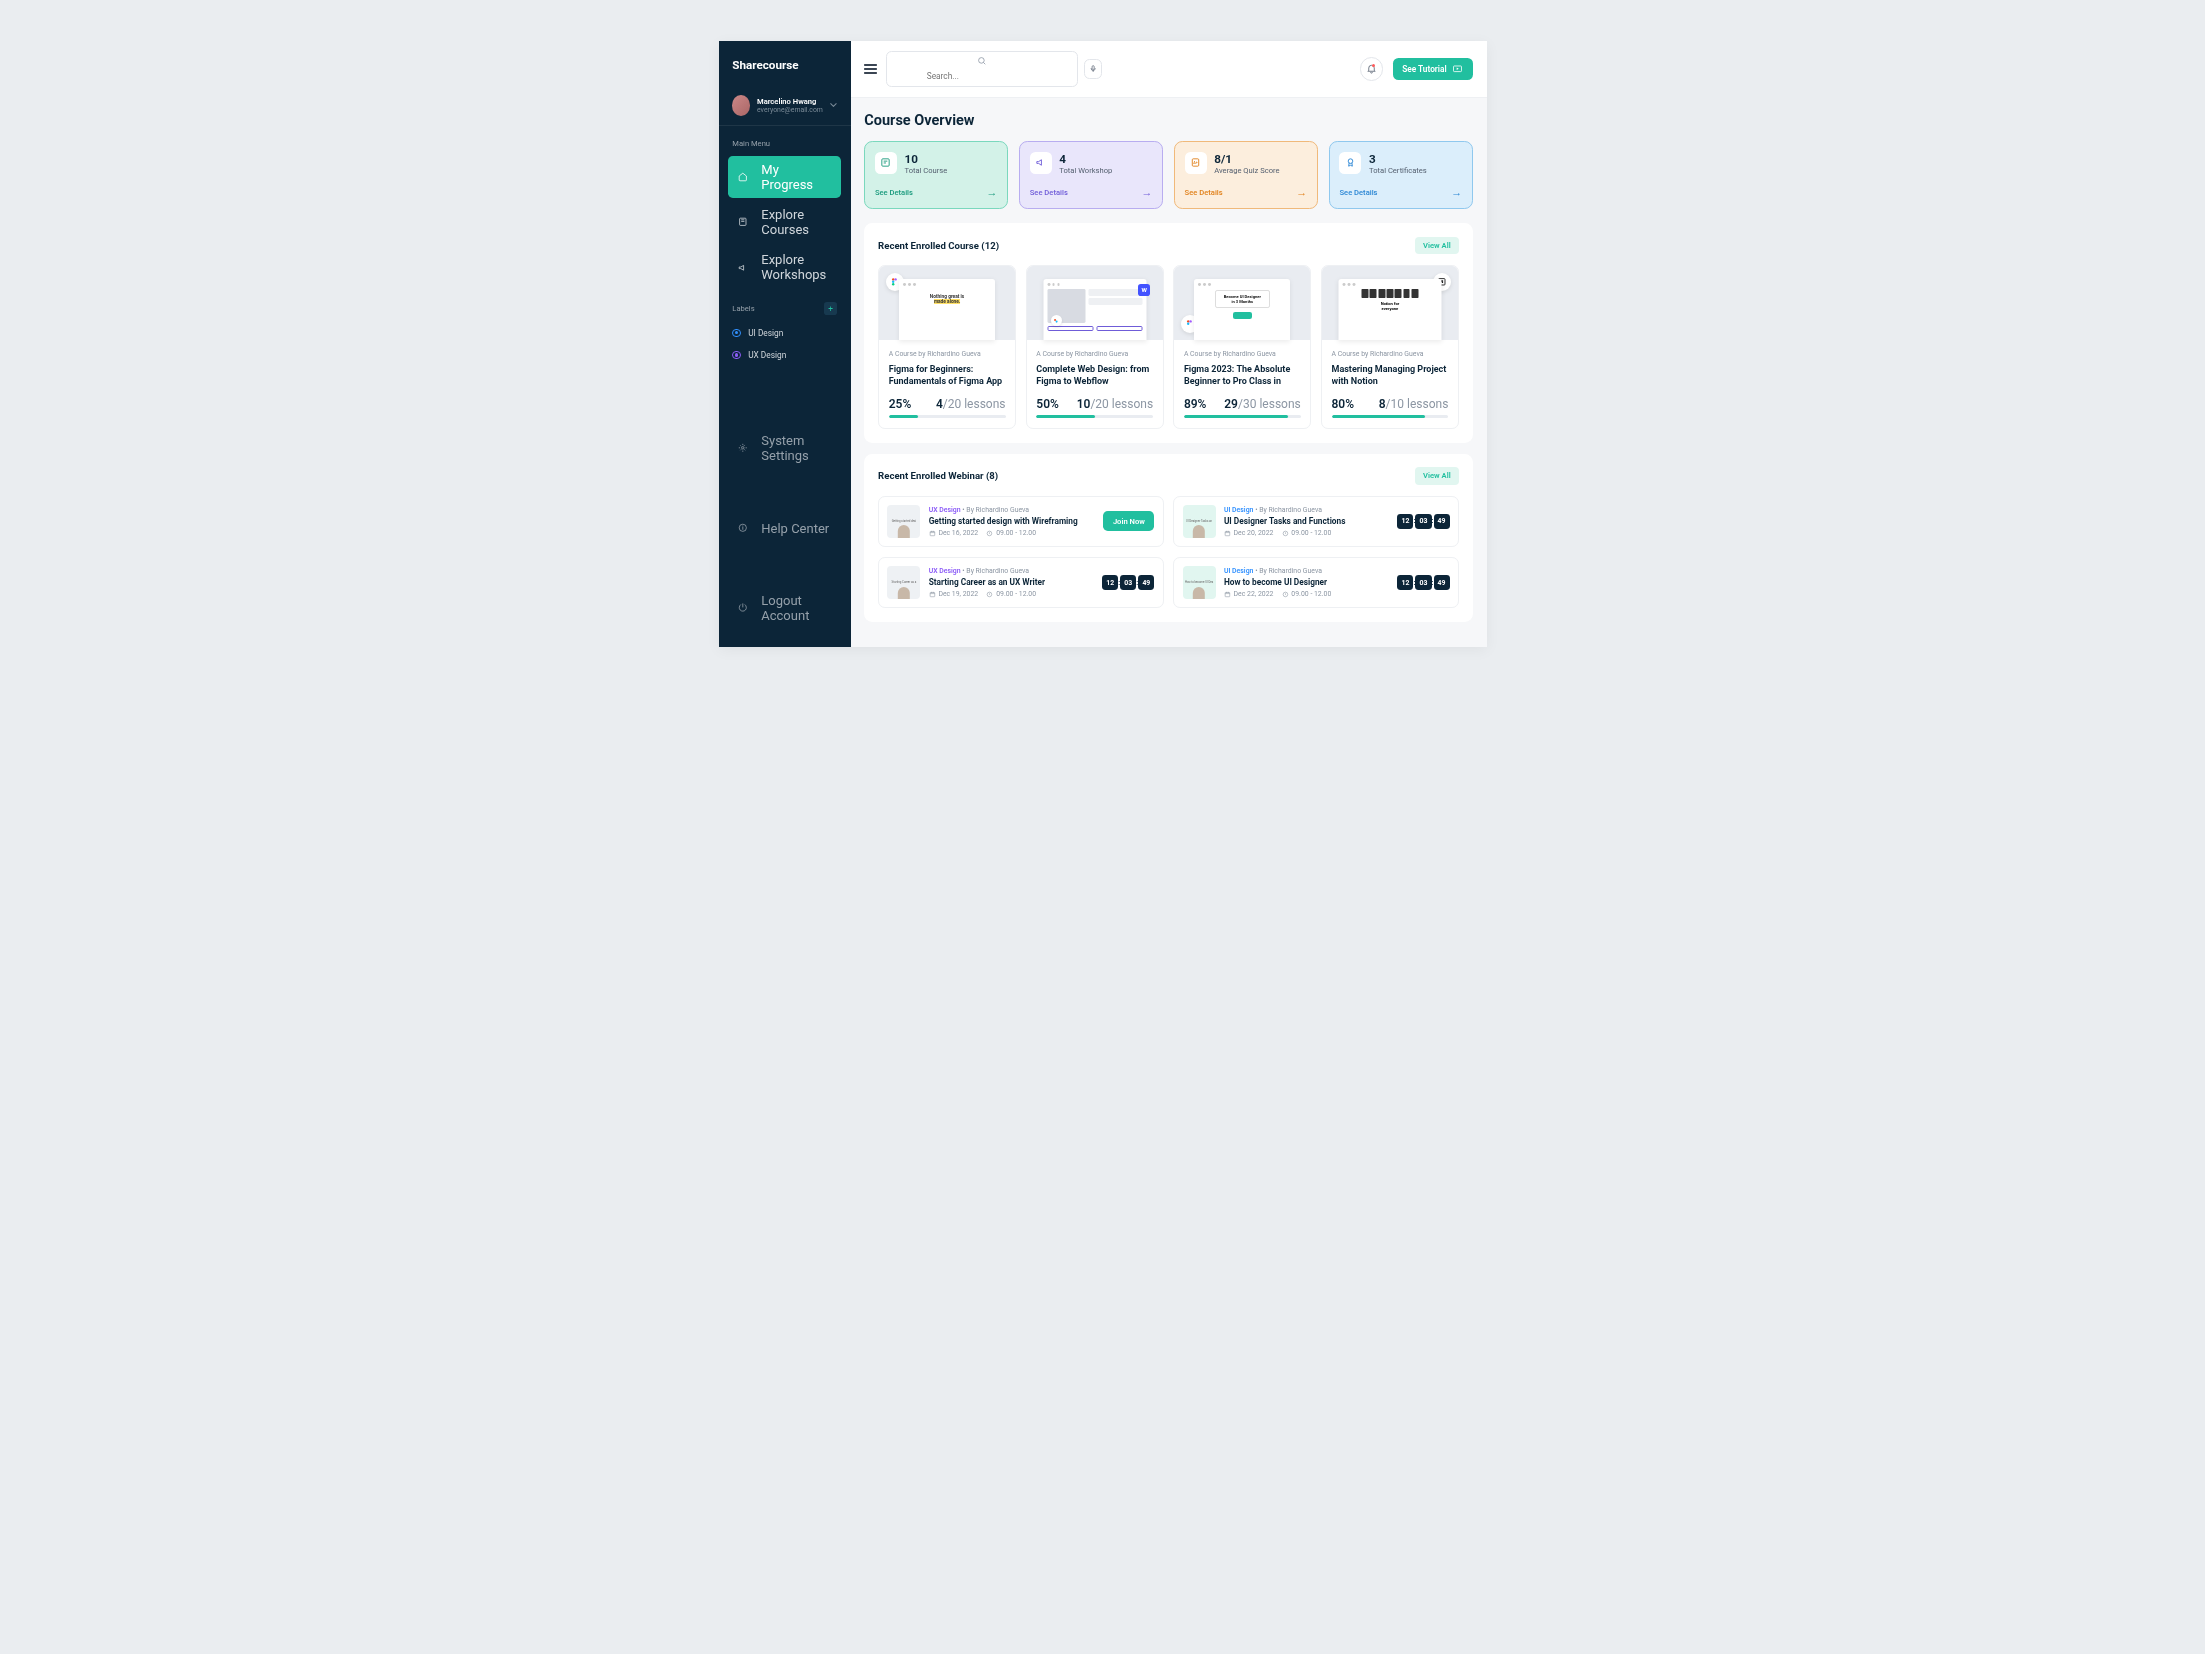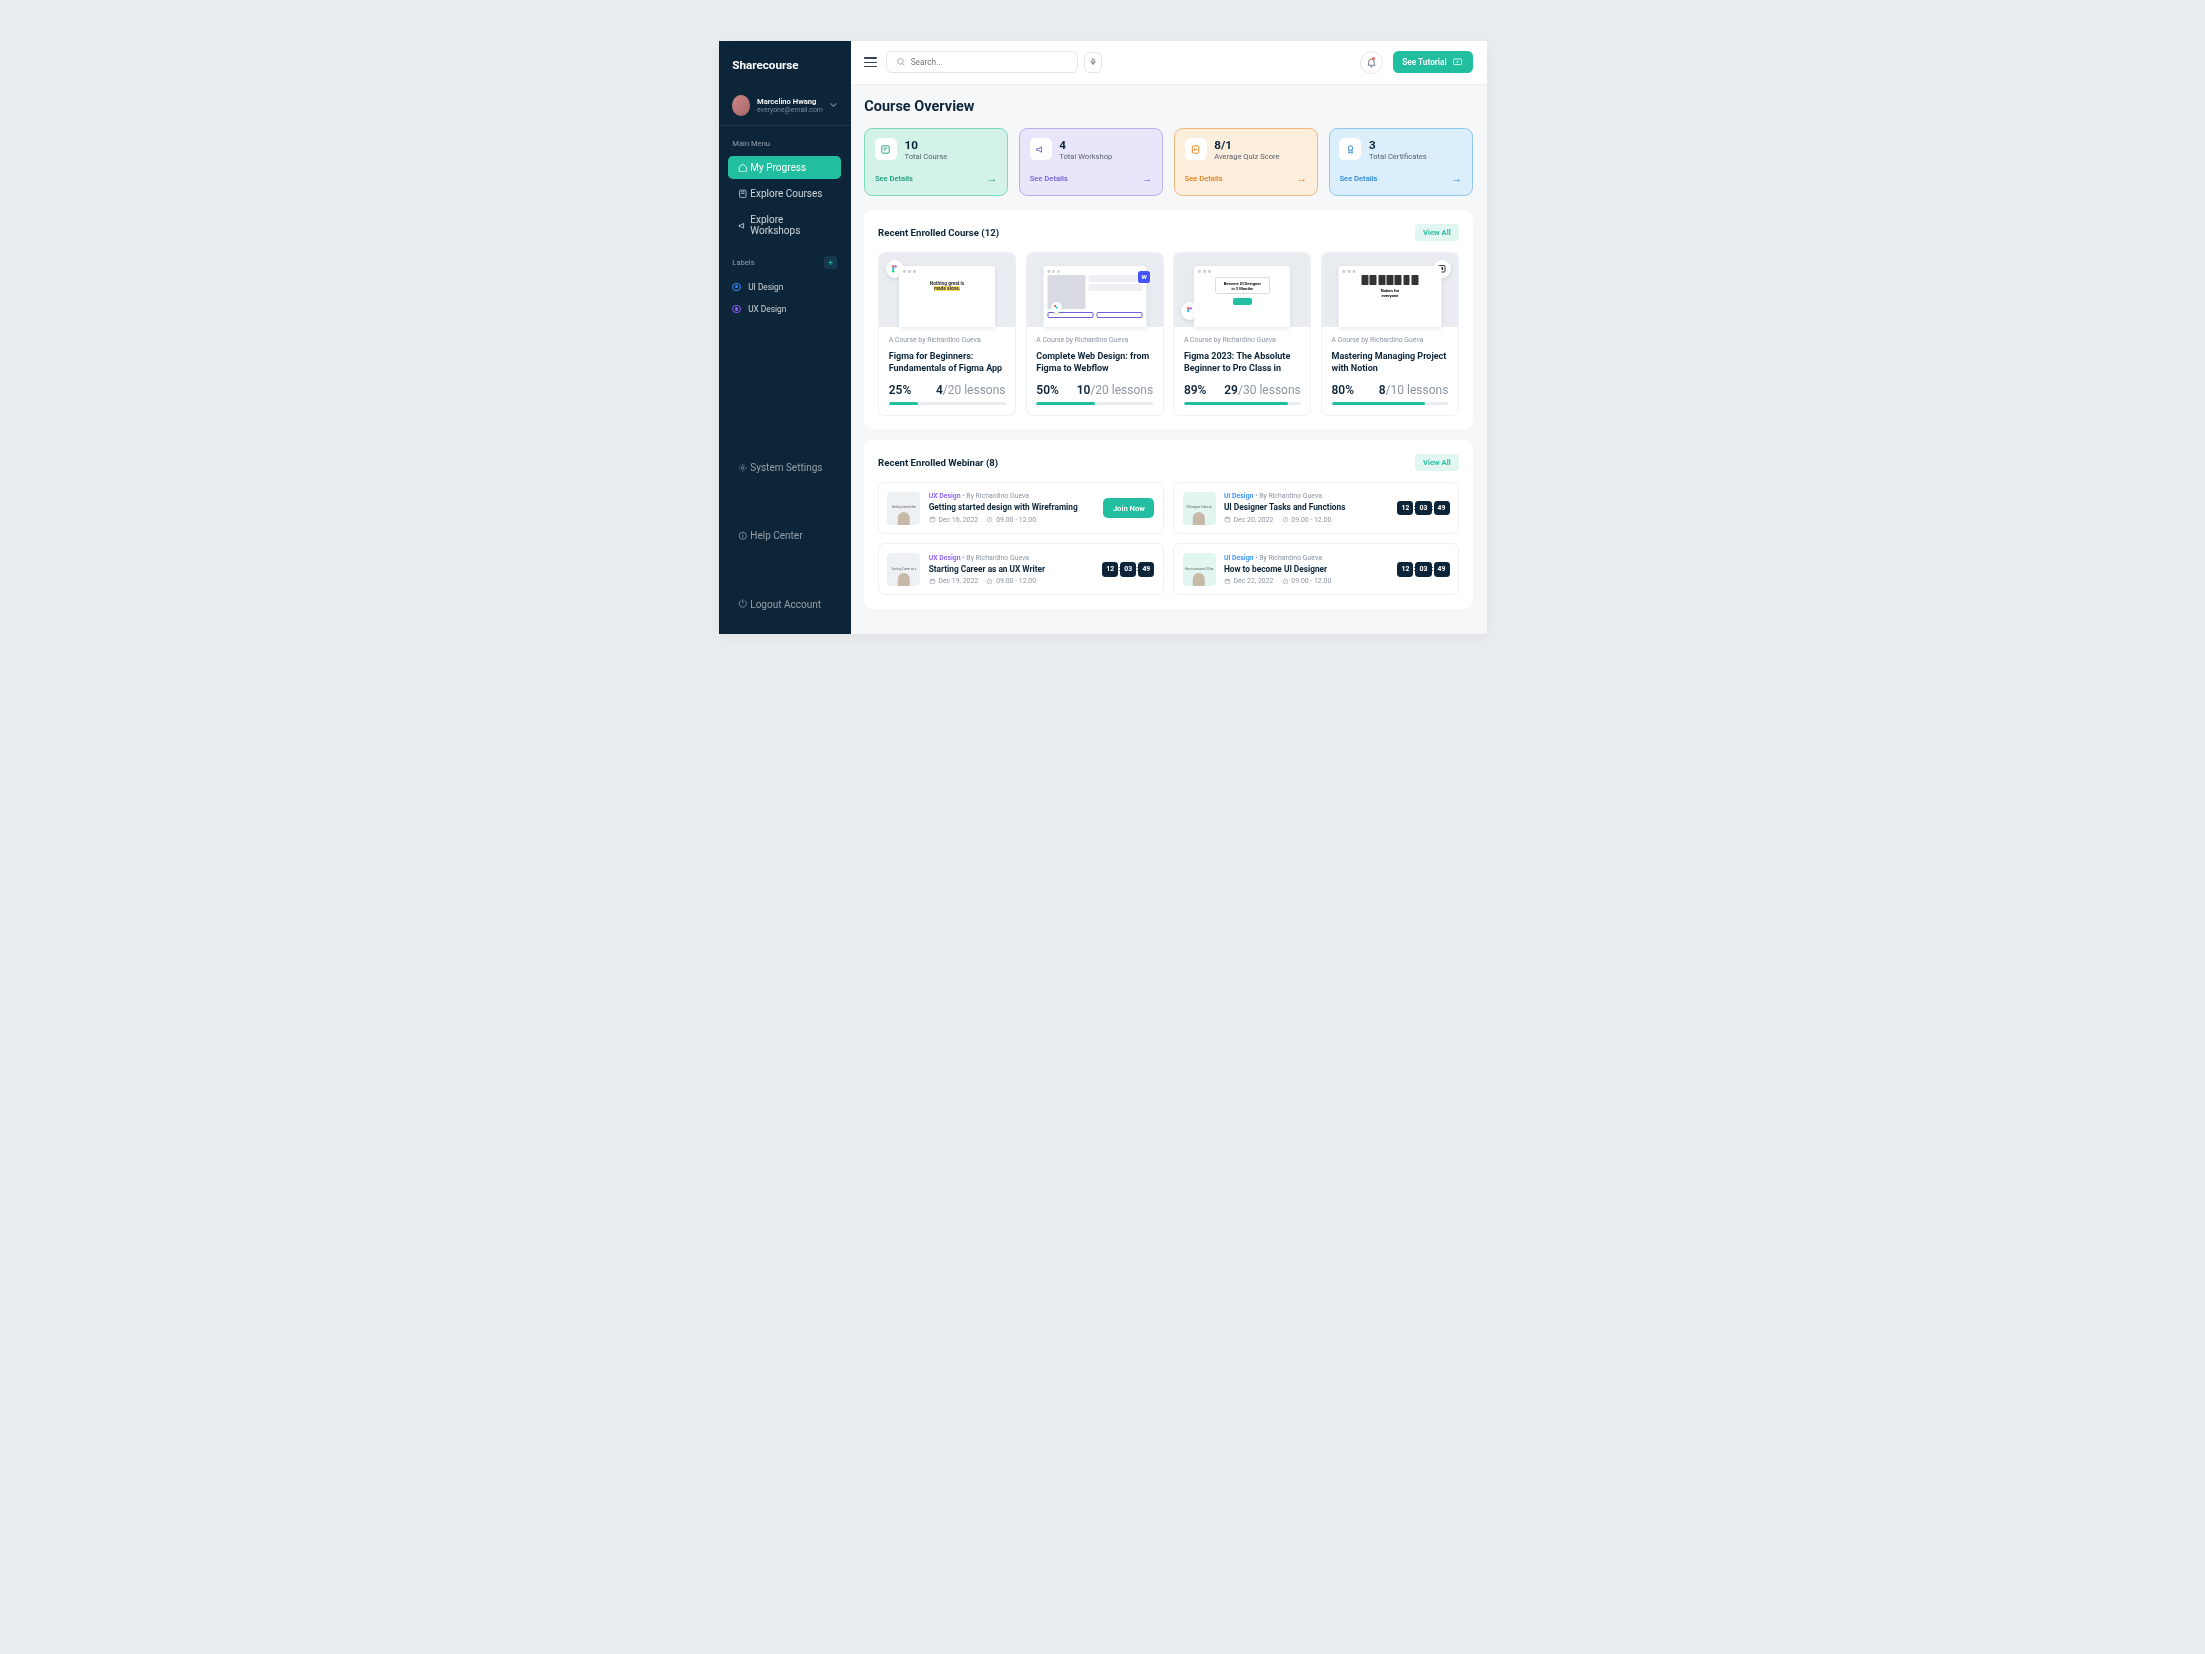--- a/index.html
+++ b/index.html
@@ -7,41 +7,41 @@
 .app { display: flex; width: 768px; background: #b91c1c; border-radius: 0; overflow: hidden; box-shadow: 0 2.8px 13.8px rgba(0,0,0,0.05); }
 .sidebar { width: 132px; background: #0c2538; color: #fff; display: flex; flex-direction: column; padding: 16.5px 0; }
 .brand { font-size: 11.7px; font-weight: 700; padding: 0 13.8px 13.8px; }
 .profile { display: flex; align-items: center; gap: 6.9px; padding: 9.6px 13.8px; border-bottom: 0.7px solid rgba(255,255,255,0.08); }
 .avatar { width: 20.7px; height: 20.7px; border-radius: 50%; background: linear-gradient(135deg,#c88,#a66); }
 .profile-info { flex: 1; }
 .profile-name { font-size: 7.6px; font-weight: 600; }
 .profile-email { font-size: 6.9px; color: #7a8a97; }
 .chev { color: #7a8a97; font-size: 6.9px; }
 .section-label { font-size: 7.6px; color: #95a0aa; padding: 12.4px 13.8px 6.9px; }
-.nav-item { display: flex; align-items: center; gap: 3px; padding: 6.2px 9.6px; margin: 1.4px 9.6px; border-radius: 4.8px; font-size: 10px; color: #d0d6db; cursor: pointer; }
+.nav-item { display: flex; align-items: center; gap: 14px; padding: 6.2px 9.6px; margin: 1.4px 9.6px; border-radius: 4.8px; font-size: 13px; color: #d0d6db; cursor: pointer; }
 .nav-item.active { background: #21bf9f; color: #fff; }
 .nav-icon { width: 9.6px; height: 9.6px; display: flex; align-items: center; justify-content: center; }
 .labels-hdr { display: flex; align-items: center; justify-content: space-between; padding: 12.4px 13.8px 6.9px; }
 .labels-hdr span { font-size: 7.6px; color: #95a0aa; }
 .add-btn { width: 12.4px; height: 12.4px; background: #17394f; border-radius: 2.8px; color: #21bf9f; display: flex; align-items: center; justify-content: center; font-size: 8.3px; cursor: pointer; }
 .label-item { display: flex; align-items: center; gap: 7.6px; padding: 6.2px 13.8px; font-size: 8.3px; color: #d0d6db; cursor: pointer; }
 .label-dot { width: 8.3px; height: 8.3px; border-radius: 50%; border: 1px solid; display: flex; align-items: center; justify-content: center; }
 .label-dot.blue { border-color: #3291ff; }
 .label-dot.purple { border-color: #8c5cf7; }
 .label-dot::after { content: ''; width: 3.4px; height: 3.4px; border-radius: 50%; background: currentColor; }
 .label-dot.blue::after { background: #3291ff; }
 .label-dot.purple::after { background: #8c5cf7; }
 .sidebar-spacer { flex: 1; }
 .bottom-nav .nav-item { color: #95a0aa; margin-top: 45px; }
 .main { flex: 1; background: #f6f7f9; }
 .topbar { display: flex; align-items: center; gap: 9.6px; padding: 9.6px 13.8px; background: #fff; border-bottom: 0.7px solid #eef0f3; }
 .menu-icon { width: 12.4px; height: 9.6px; display: flex; flex-direction: column; justify-content: space-between; cursor: pointer; }
 .menu-icon span { height: 1.4px; background: #3a4553; border-radius: 0.7px; }
 .search-wrap { display: flex; align-items: center; gap: 5.5px; }
-.search-box { display: flex; align-items: center; gap: 5.5px; border: 0.7px solid #e3e6eb; border-radius: 5.5px; padding: 4.8px 8.3px; width: 192px; }
+.search-box { display: flex; align-items: center; gap: 5.5px; border: 0.7px solid #e3e6eb; border-radius: 5.5px; padding: 4.8px 8.3px; width: 192px; flex-direction: column; }
 .search-box input { border: none; outline: none; font-size: 8.3px; flex: 1; background: transparent; }
 .mic-btn { width: 18px; height: 20.7px; border: 0.7px solid #e3e6eb; border-radius: 5.5px; display: flex; align-items: center; justify-content: center; cursor: pointer; }
 .topbar-spacer { flex: 1; }
 .bell { width: 23.4px; height: 23.4px; border: 0.7px solid #e3e6eb; border-radius: 50%; display: flex; align-items: center; justify-content: center; position: relative; cursor: pointer; }
 .bell-dot { position: absolute; top: 5.5px; right: 6.9px; width: 3.4px; height: 3.4px; background: #ff5b5b; border-radius: 50%; }
 .tutorial-btn { background: #21bf9f; color: #fff; border: none; padding: 6.2px 9.6px; border-radius: 5.5px; font-size: 8.3px; font-weight: 600; display: flex; align-items: center; gap: 5.5px; cursor: pointer; }
 .content { padding: 13.8px; }
 .page-title { font-size: 14.5px; font-weight: 700; color: #0c2538; margin-bottom: 12.4px; }
 .stats-row { display: flex; gap: 11px; margin-bottom: 13.8px; }
 .stat-card { flex: 1; border: 0.7px solid; border-radius: 8.3px; padding: 9.6px; position: relative; overflow: hidden; }

